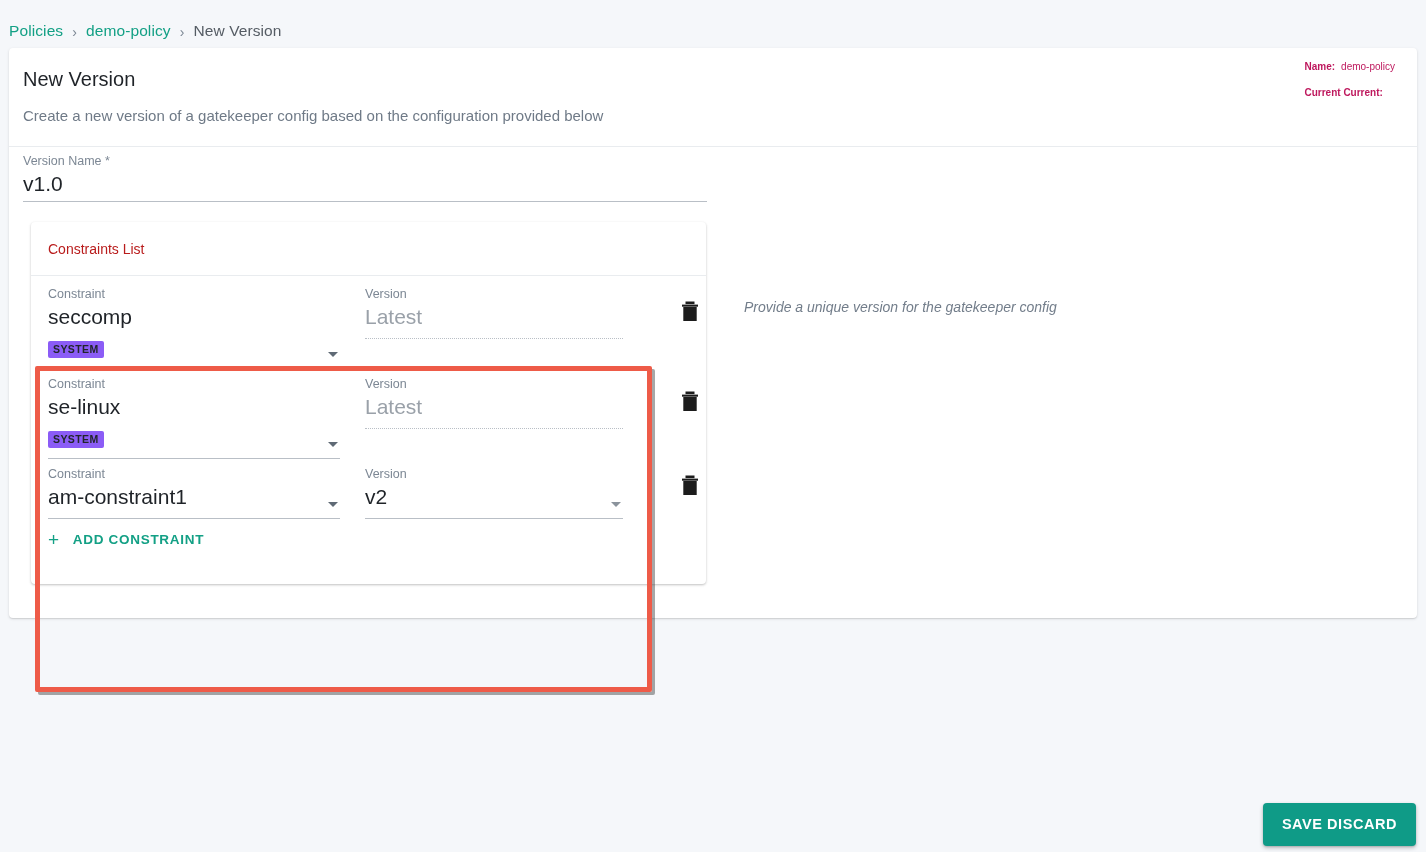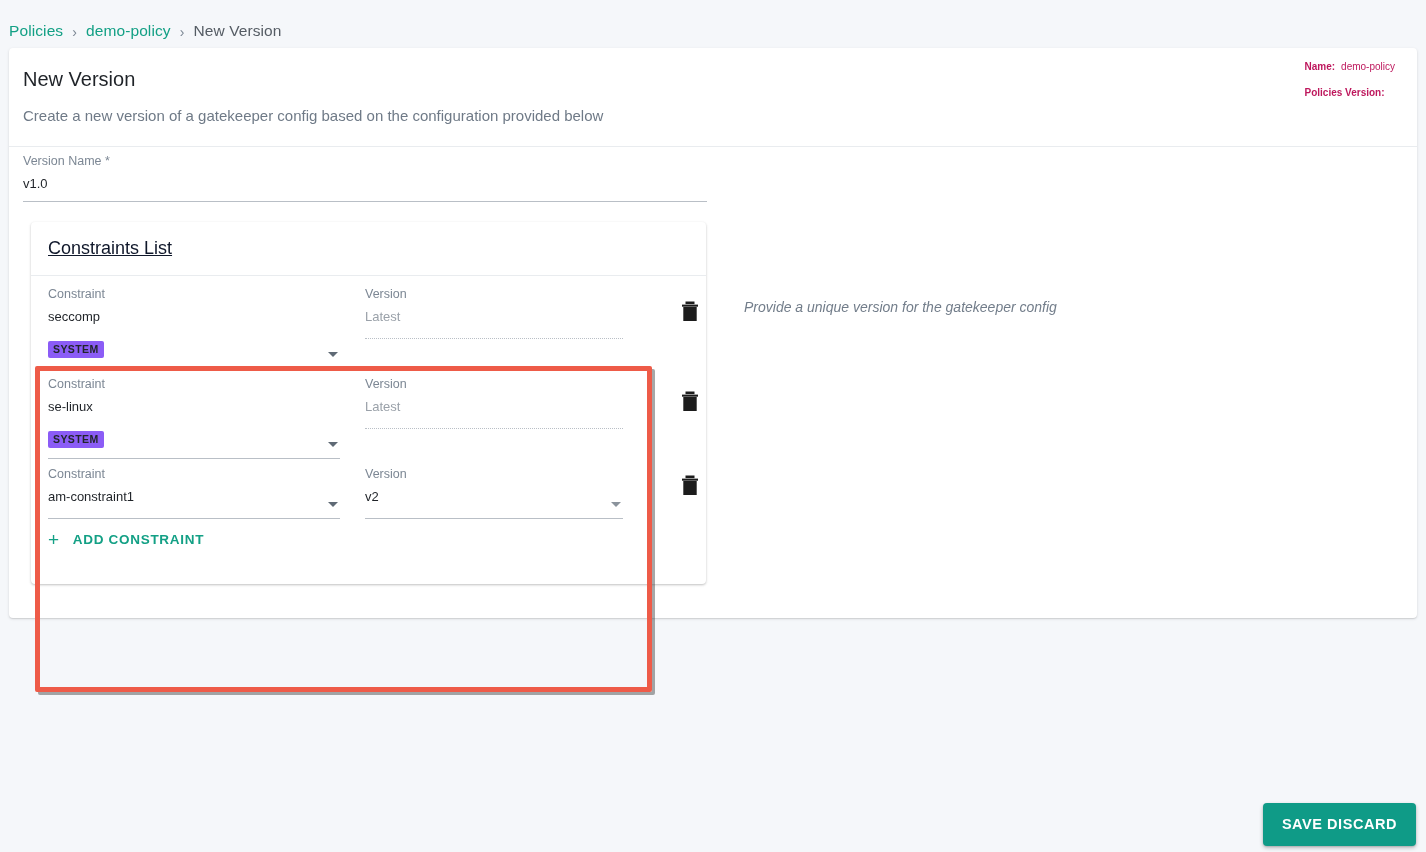--- a/index.html
+++ b/index.html
@@ -52,21 +52,21 @@
 
   
   .card-body { position: relative; height: 470px; }
 
   
   .field-version {
     position: absolute; left: 14px; top: 6px; width: 684px;
   }
   .fld-label { font-size: 12.5px; color: #7c8794; line-height: 16px; }
   .fld-value {
-    font-size: 13px; color: #1f2328; line-height: 26px;
+    font-size: 21px; color: #1f2328; line-height: 26px;
     padding-top: 2px; padding-bottom: 4px;
   }
   .underline-solid { border-bottom: 1px solid #b9bfc6; }
 
   .hint {
     position: absolute; font-style: italic;
     font-size: 14px; color: #727d8a; line-height: 18px; margin-top: 24px;
   }
   .hint-version { left: 735px; top: 127px; }
   .hint-constraints { left: 735px; top: 208px; }
@@ -75,21 +75,21 @@
   .constraints-panel {
     position: absolute; left: 22px; top: 75px;
     width: 675px; height: 362px;
     background: #fff; border-radius: 4px;
     box-shadow: 0 1px 3px rgba(0,0,0,.16), 0 1px 2px rgba(0,0,0,.10);
   }
   .panel-head {
     height: 54px; display: flex; align-items: center;
     padding-left: 17px; border-bottom: 1px solid #e9ecef;
   }
-  .panel-title { font-size: 18px; color: #0f172a; text-decoration: underline; }
+  .panel-title { font-size: 14px; color: #b91c1c; }
 
   .rows { padding: 0; }
   .crow {
     position: relative; display: flex; align-items: flex-start;
     padding: 10px 0 0 17px; height: 90px;
   }
   .crow.short { height: 60px; }
   .col-constraint { width: 310px; padding-right: 18px; }
   .col-version { width: 258px; margin-left: 7px; }
 
@@ -187,21 +187,21 @@
 
     <div class="card-head">
       <h1 class="card-title">New Version</h1>
       <p class="card-sub">Create a new version of a gatekeeper config based on the configuration provided below</p>
 
       <div class="head-meta">
         <div>
           <span class="lbl">Name:</span><span class="val">demo-policy</span>
         </div>
         <div>
-          <span class="lbl">Policies Version:</span><span class="val"></span>
+          <span class="lbl">Current Current:</span><span class="val"></span>
         </div>
       </div>
     </div>
 
     <div class="card-body">
 
       <div class="field-version">
         <div class="fld-label">Version Name *</div>
         <div class="fld-value underline-solid">v1.0</div>
       </div>

